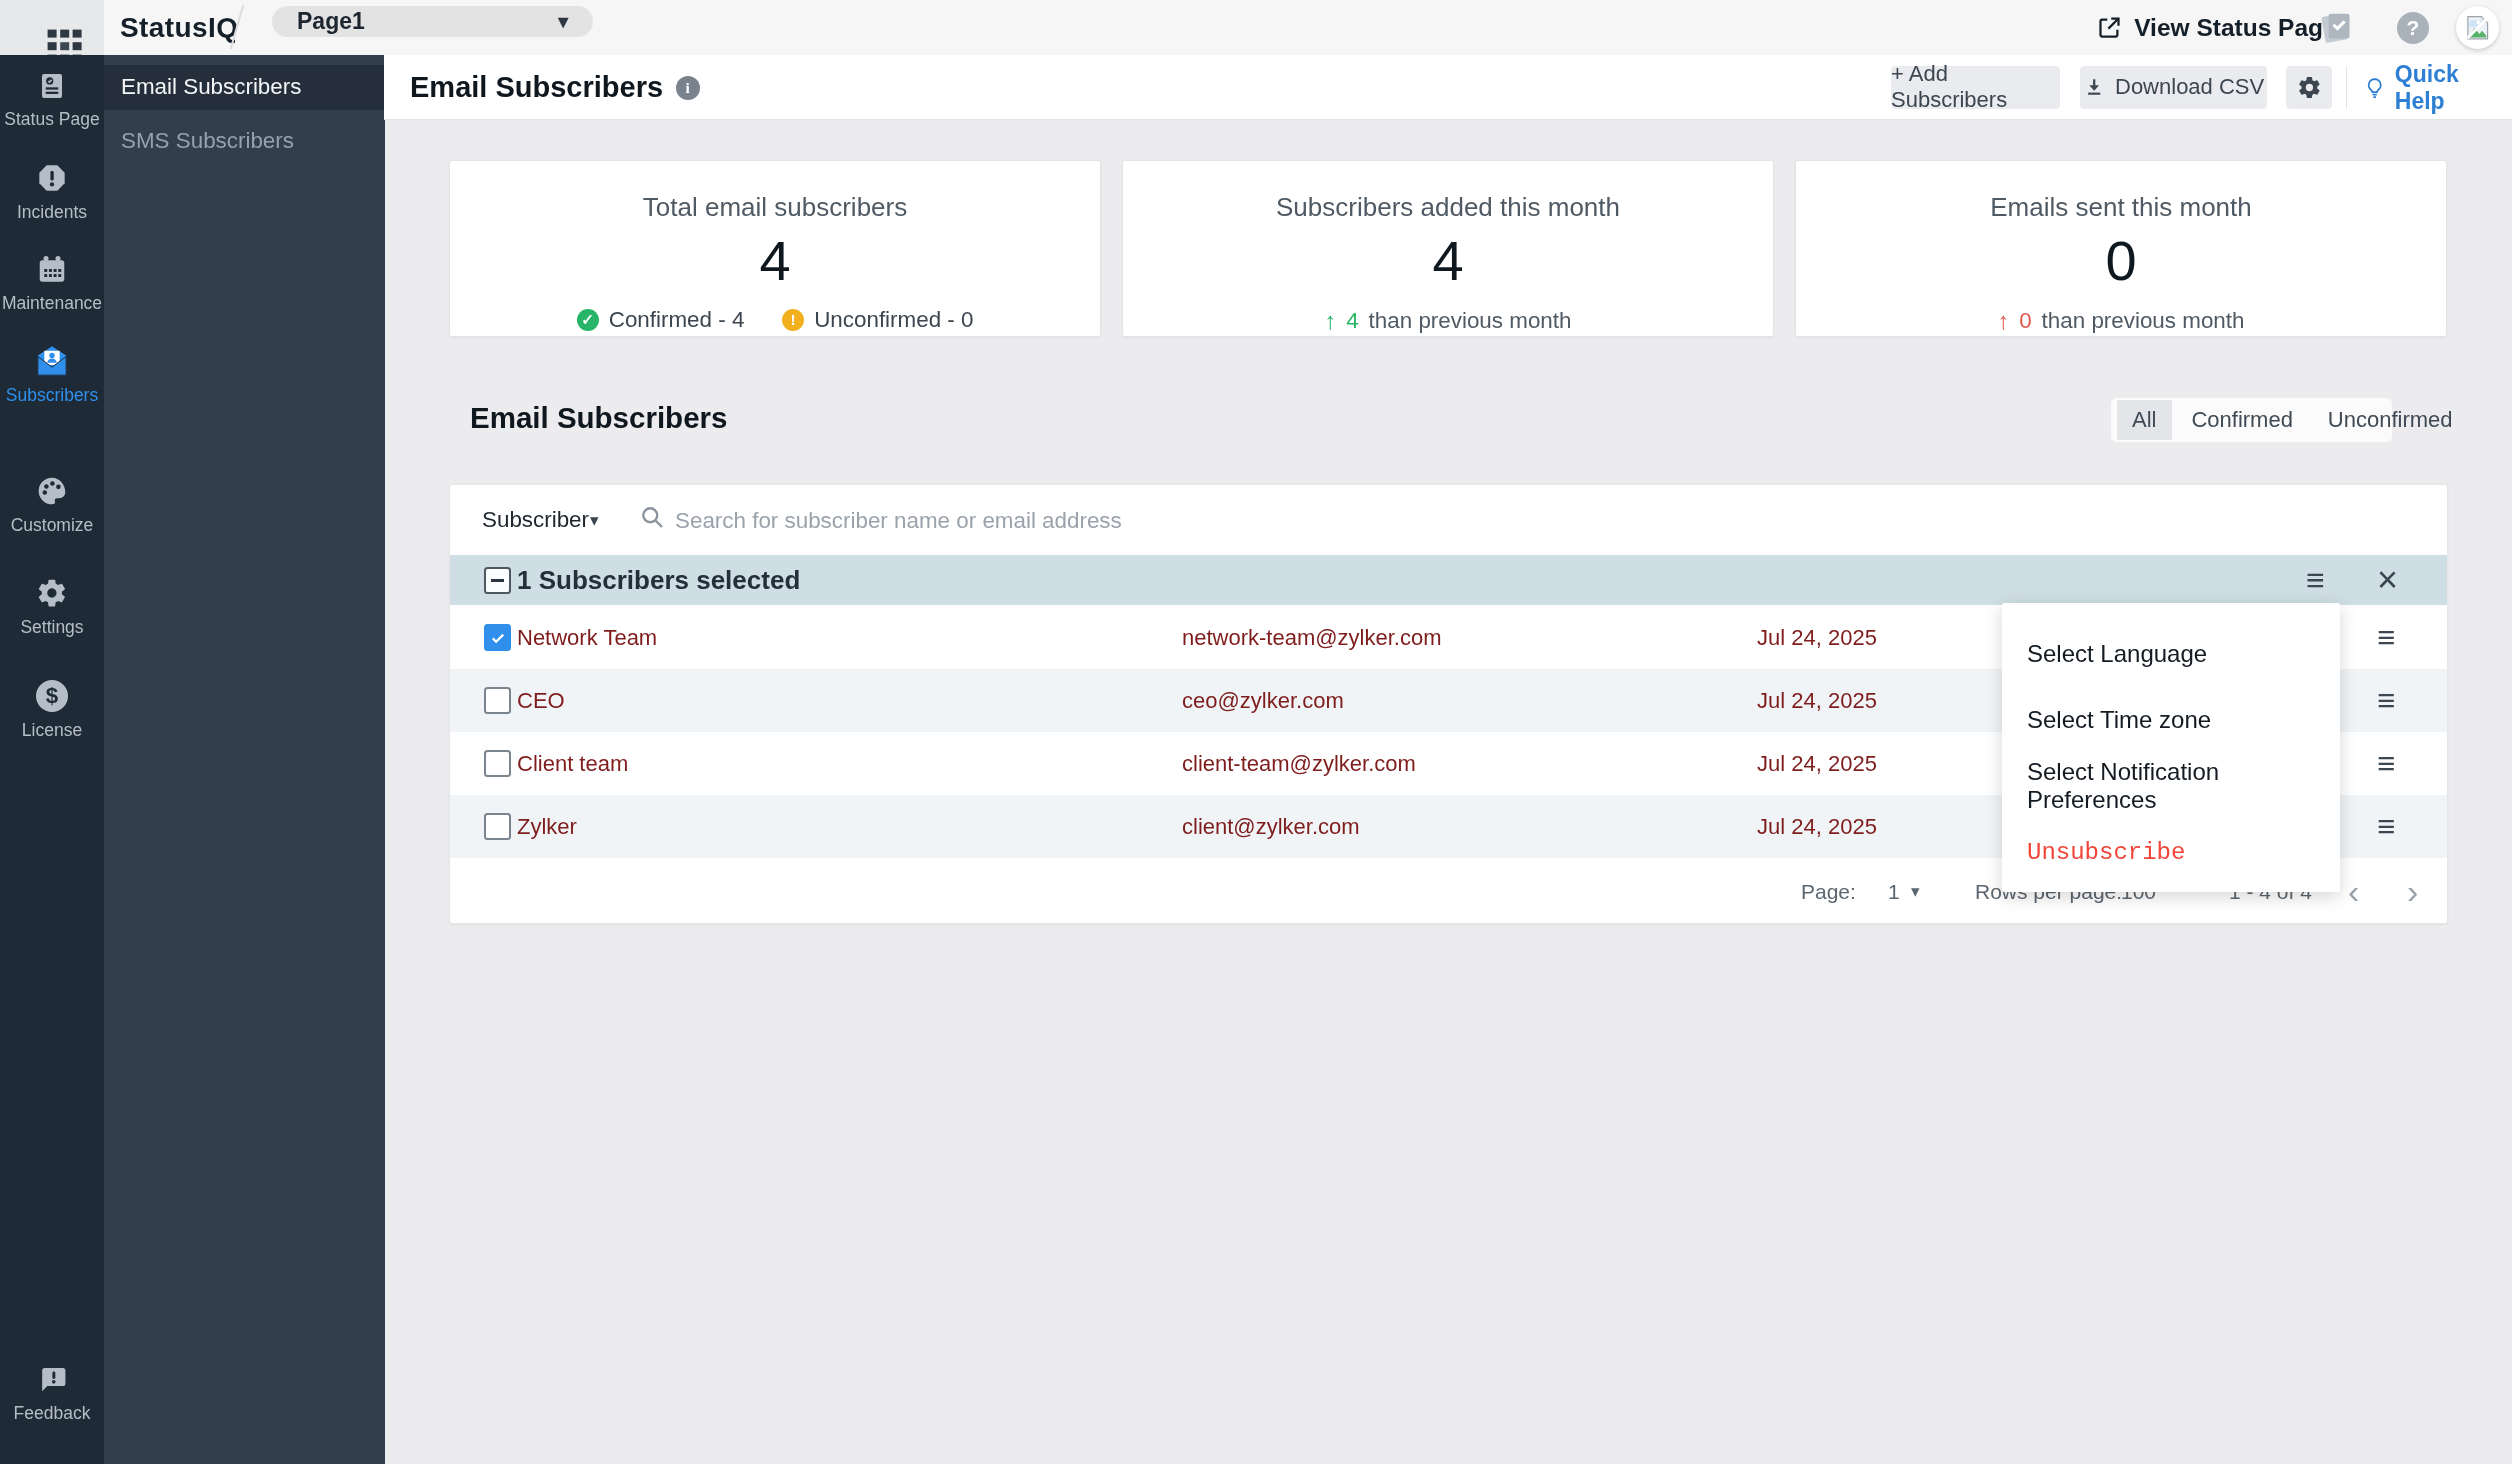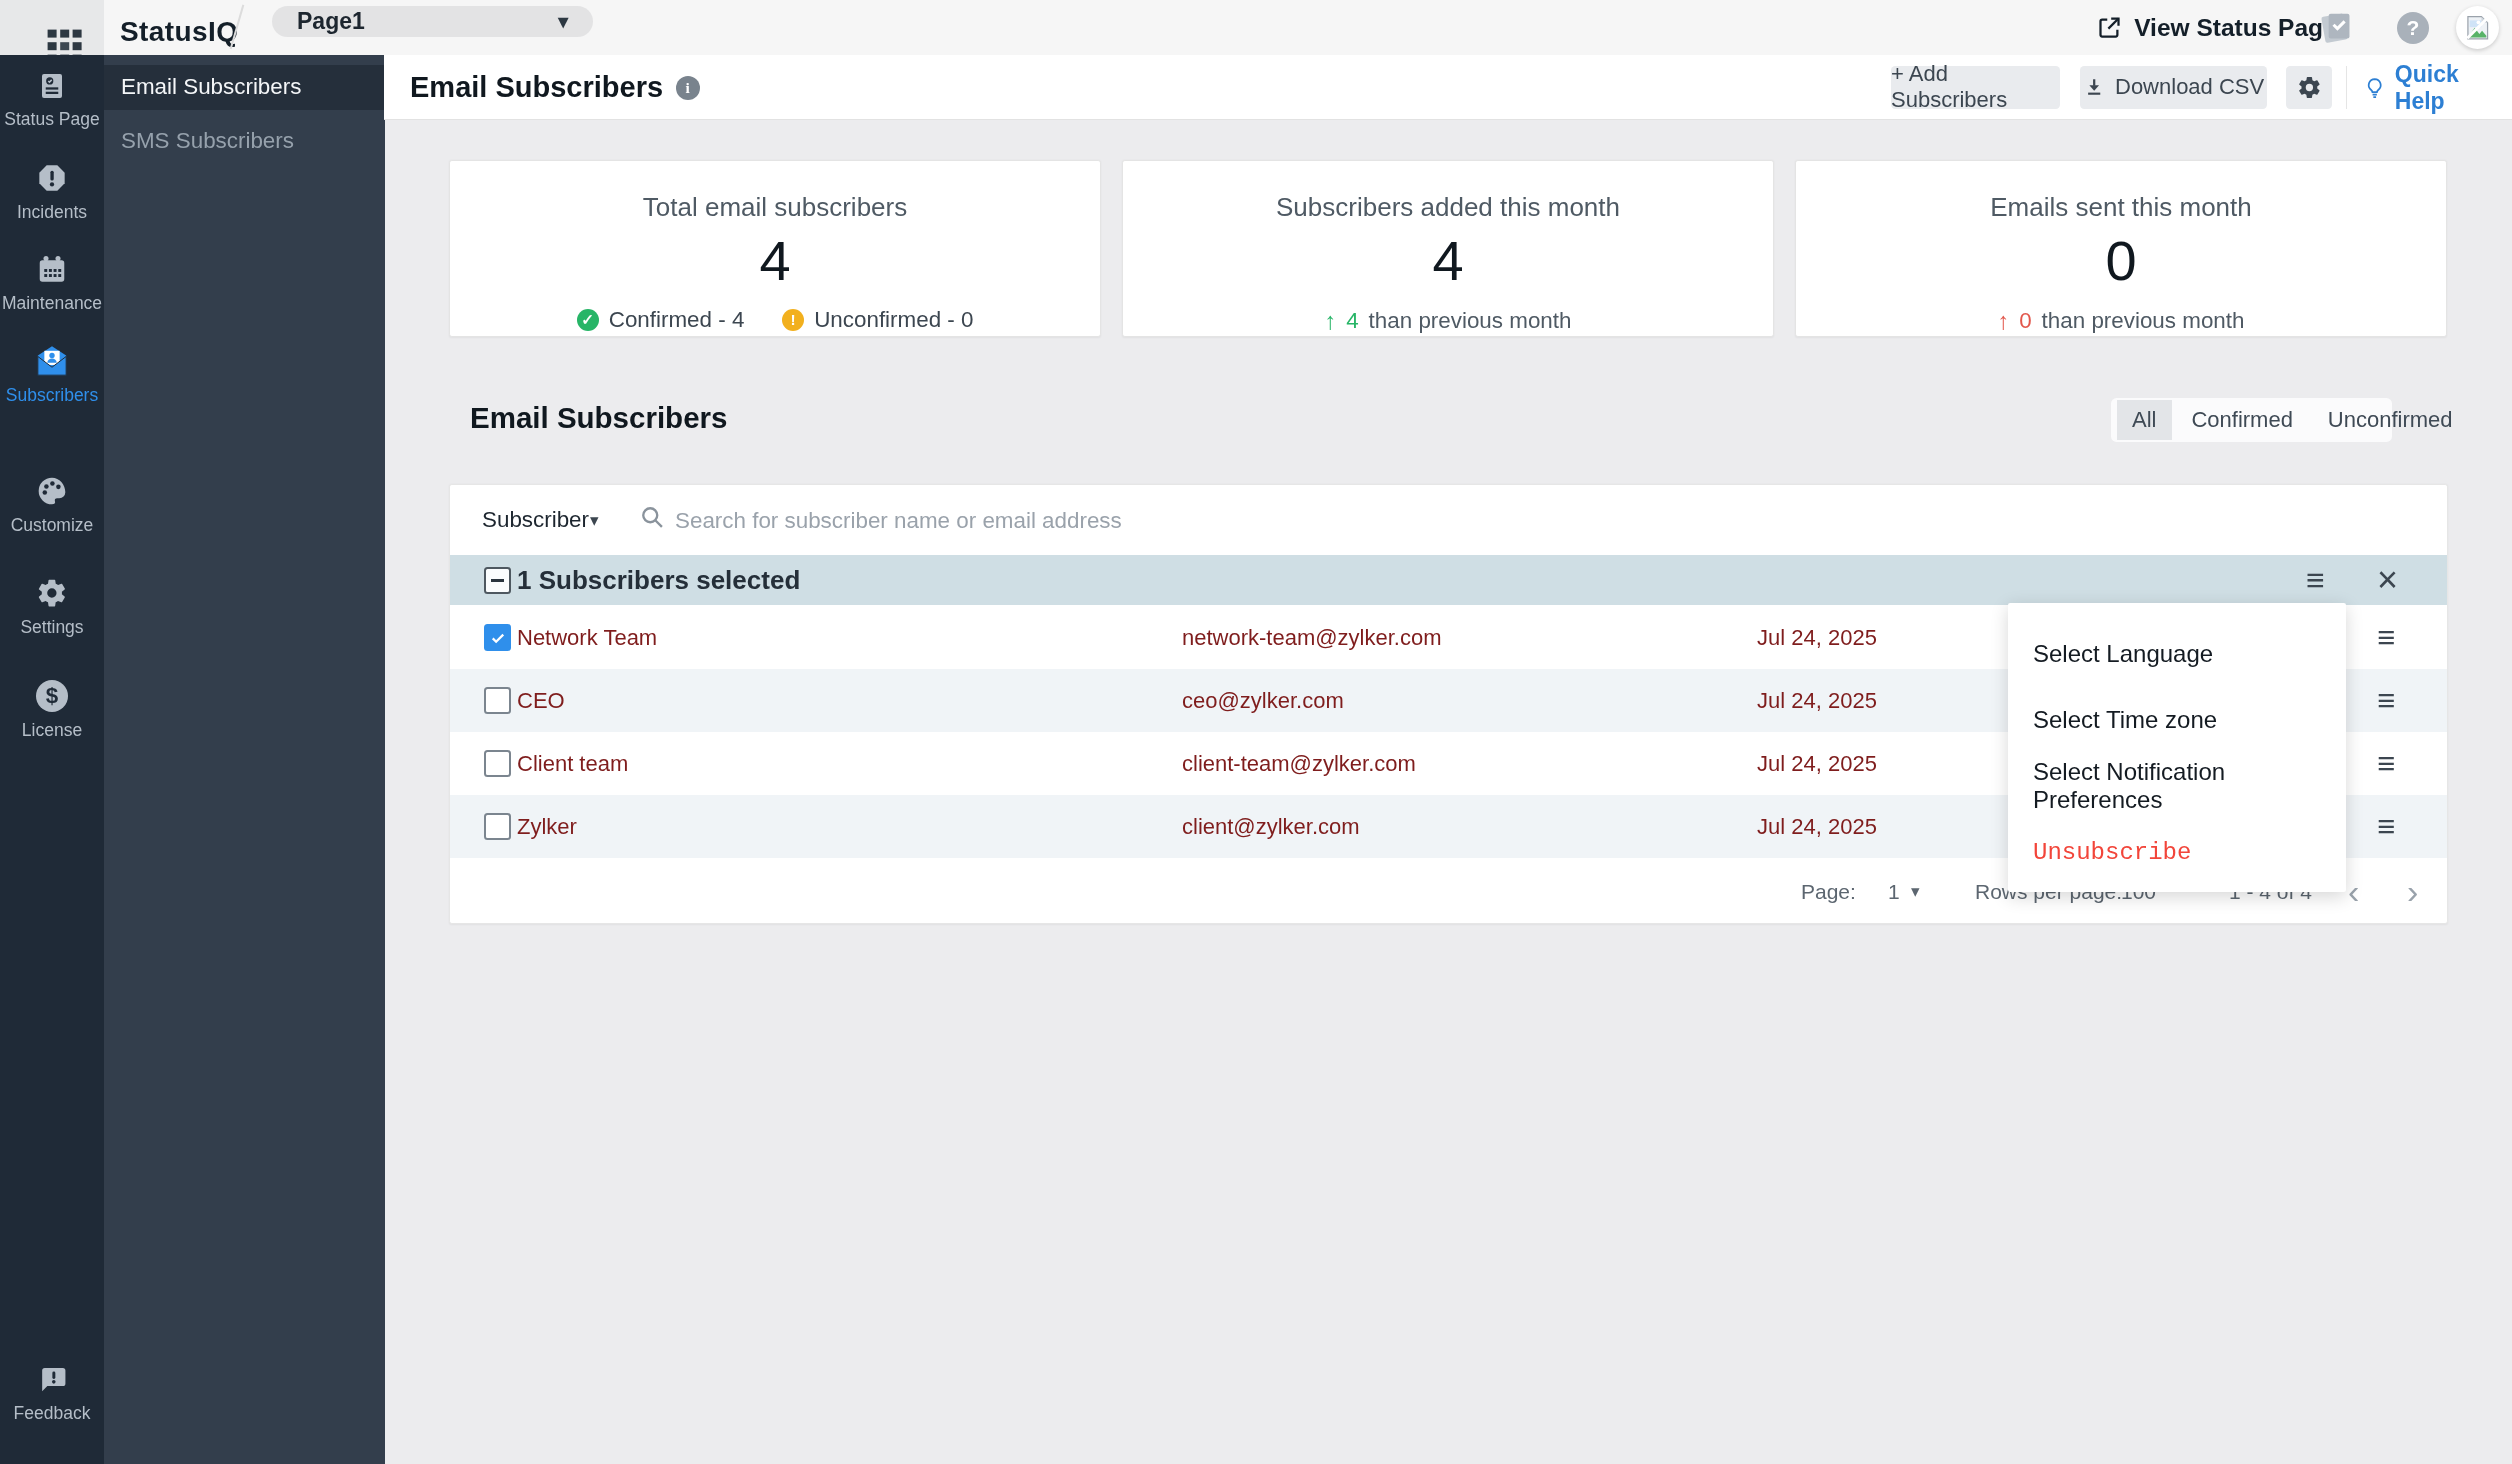--- a/index.html
+++ b/index.html
@@ -3,21 +3,21 @@
 <meta charset="utf-8">
 <style>
   html,body{margin:0;padding:0;}
   body{width:2512px;height:1464px;font-family:"Liberation Sans",sans-serif;overflow:hidden;background:#ececee;}
   .screen{position:relative;width:2512px;height:1464px;background:#ececee;}
 
   
   .topbar{position:absolute;left:0;top:0;width:2512px;height:55px;background:#f6f6f6;}
   .app-grid-btn{position:absolute;left:0;top:0;width:104px;height:55px;background:#e7e8e9;display:flex;align-items:center;justify-content:center;cursor:pointer;}
   .grid-glyph{width:8.4px;height:8.4px;background:#2d3842;box-shadow:12.6px 0 #2d3842,25px 0 #2d3842,0 12.6px #2d3842,12.6px 12.6px #3d4852,25px 12.6px #2d3842,0 25px #2d3842,12.6px 25px #2d3842,25px 25px #2d3842;margin:-12.6px 0 0 -25px;transform:translate(12.6px,12.6px);}
-  .brand{position:absolute;left:120px;top:0;height:64px;display:flex;align-items:center;font-size:28px;font-weight:700;color:#141f29;letter-spacing:0.4px;}
+  .brand{position:absolute;left:120px;top:0;height:55px;display:flex;align-items:center;font-size:28px;font-weight:700;color:#141f29;letter-spacing:0.4px;}
   .brand-slash{position:absolute;left:236px;top:4.2px;width:2.1px;height:46px;background:#dcdcdc;transform:rotate(16deg);}
   .page-select{position:absolute;left:272px;top:6.3px;width:321px;height:31px;background:#e3e3e4;border-radius:16px;display:flex;align-items:center;justify-content:space-between;padding:0 25px;box-sizing:border-box;font-size:23px;font-weight:600;color:#1d262f;cursor:pointer;}
   .caret{font-size:19.6px;color:#2d3842;line-height:1;}
   .view-status{position:absolute;left:2096px;top:0;height:55px;display:flex;align-items:center;gap:11.2px;font-size:24.5px;font-weight:600;color:#141f29;cursor:pointer;}
   .topbar-icon{position:absolute;top:0;height:55px;display:flex;align-items:center;justify-content:center;}
   .help-circle{width:32px;height:32px;border-radius:50%;background:#a9b1ba;color:#ffffff;font-size:21px;font-weight:700;display:flex;align-items:center;justify-content:center;}
   .avatar-circle{width:43px;height:43px;border-radius:50%;background:#ffffff;box-shadow:0 1.4px 4.2px rgba(0,0,0,.18);display:flex;align-items:center;justify-content:center;}
 
   
   .sidebar{position:absolute;left:0;top:55px;width:104px;height:1410px;background:#1f2a37;}
@@ -86,21 +86,21 @@
   .c-name{left:67px;}
   .c-email{left:732px;}
   .c-date{left:1307px;}
   .row-menu{position:absolute;left:1927px;top:0;height:63px;display:flex;align-items:center;font-size:31px;color:#3c4650;cursor:pointer;}
 
   .pagination{position:absolute;left:0;top:373px;width:1997px;height:67px;font-size:21px;color:#5c6670;}
   .pg-item{position:absolute;top:0;height:67px;display:flex;align-items:center;gap:11.2px;}
   .pg-chev{font-size:34px;color:#99a2ab;cursor:pointer;}
 
   
-  .ctx-menu{position:absolute;left:2002px;top:603px;width:338px;height:289px;background:#ffffff;border-radius:2.1px;box-shadow:0 4.2px 18px rgba(0,0,0,.16);z-index:40;padding-top:18px;box-sizing:border-box;margin-left:6px;}
+  .ctx-menu{position:absolute;left:2002px;top:603px;width:338px;height:289px;background:#ffffff;border-radius:2.1px;box-shadow:0 4.2px 18px rgba(0,0,0,.16);z-index:40;padding-top:18px;box-sizing:border-box;}
   .ctx-item{height:66px;display:flex;align-items:center;padding-left:25px;font-size:24px;color:#141b22;cursor:pointer;}
   .ctx-item.danger{color:#f2453a;font-family:Liberation Mono, monospace;}
 
   svg{display:block;}
 </style>
 </head>
 <body>
 
 <div class="screen">
 

